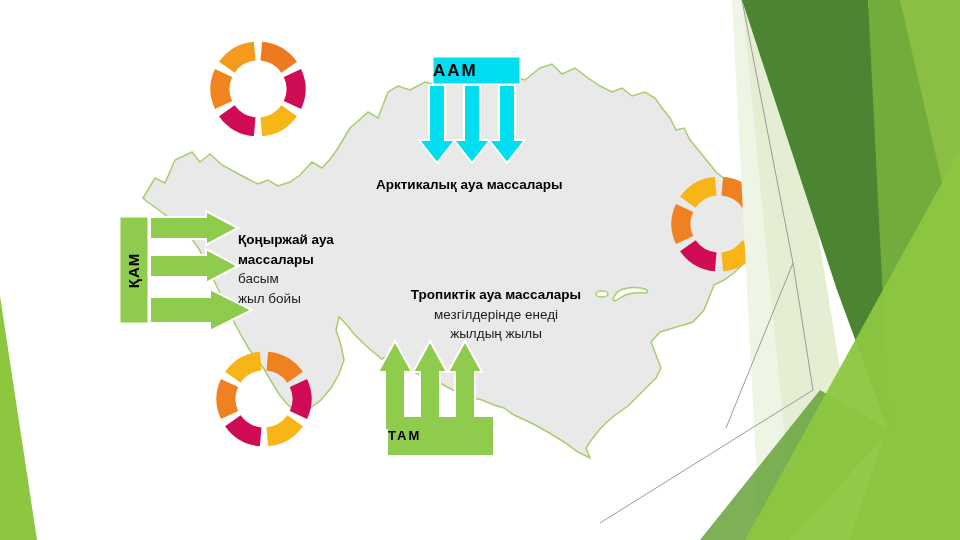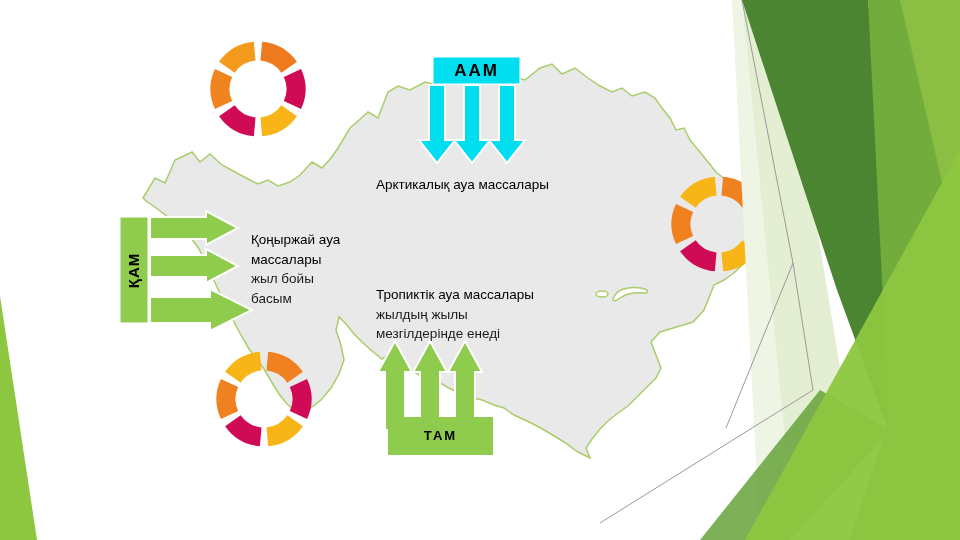--- a/index.html
+++ b/index.html
@@ -7,24 +7,24 @@
          font-family:"Liberation Sans","DejaVu Sans",sans-serif;color:#111;}
   svg{display:block;}
   .layer{position:absolute;left:0;top:0;pointer-events:none;}
   
   .ring path{fill:none;stroke-width:19;stroke-linecap:butt;}
   
   .shape-arrow{stroke:#ffffff;stroke-width:2;stroke-linejoin:miter;}
   .shape-box{stroke:#ffffff;stroke-width:1;}
   
   .tblock{position:absolute;font-size:13.5px;color:#1c1c1c;}
-  .tblock .bt{font-weight:normal;color:#000;}
+  .tblock .bt{font-weight:bold;color:#000;}
   .lh22{line-height:22px;}
   .lh19{line-height:19.5px;}
-  .cap-label{position:absolute;font-weight:bold;color:#000;text-align:center;letter-spacing:2px;}
+  .cap-label{position:absolute;font-weight:bold;color:#000;text-align:left;letter-spacing:2px;}
   .vwrap{position:absolute;display:flex;align-items:center;justify-content:center;}
   .vwrap span{transform:rotate(-90deg);white-space:nowrap;font-weight:bold;font-size:15px;letter-spacing:1px;color:#000;}
   .hairline{fill:none;stroke-width:1;}
 </style>
 </head>
 <body>
 
 <div class="slide">
 
   <svg class="layer" width="960" height="540" viewBox="0 0 960 540">
@@ -83,31 +83,31 @@
   <div class="cap-label" style="left:433px;top:57px;width:87px;height:27px;line-height:27px;font-size:17px;">ААМ</div>
   <div class="vwrap" style="left:118px;top:217px;width:32px;height:106px;">
     <span>ҚАМ</span>
   </div>
   <div class="cap-label" style="left:388px;top:417px;width:105px;height:38px;line-height:38px;font-size:13px;">ТАМ</div>
 
   <div class="tblock lh22" style="left:376px;top:174px;width:300px;">
     <div class="bt">Арктикалық ауа массалары</div>
   </div>
 
-  <div class="tblock lh19" style="left:238px;top:230px;width:140px;margin-left:13px;">
+  <div class="tblock lh19" style="left:238px;top:230px;width:140px;">
     <div class="bt">Қоңыржай ауа</div>
     <div class="bt">массалары</div>
+    <div>басым</div>
     <div>жыл бойы</div>
-    <div>басым</div>
   </div>
 
-  <div class="tblock lh19" style="left:376px;top:285px;width:240px;">
+  <div class="tblock lh19" style="left:376px;top:285px;width:240px;text-align:center;">
     <div class="bt">Тропиктік ауа массалары</div>
+    <div>мезгілдерінде енеді</div>
     <div>жылдың жылы</div>
-    <div>мезгілдерінде енеді</div>
   </div>
 
   <svg class="layer" width="960" height="540" viewBox="0 0 960 540">
     <polygon points="732,0 744,0 812,540 760,540" fill="#EEF5E5"></polygon>
     <polygon points="742,0 780,0 868,540 795,540" fill="#E3EED2"></polygon>
     <polyline class="hairline" points="742,0 793,263 813,390 600,523" stroke="#9B9B9B"></polyline>
     <polyline class="hairline" points="793,263 726,428" stroke="#9B9B9B"></polyline>
     <polygon points="742,0 868,0 899,280 889,432 837,290" fill="#4C8531"></polygon>
     <polygon points="868,0 960,0 960,540 850,540 889,420" fill="#72AC3C"></polygon>
     <polygon opacity="0.6" points="900,0 960,0 960,260" fill="#9CCB49"></polygon>

